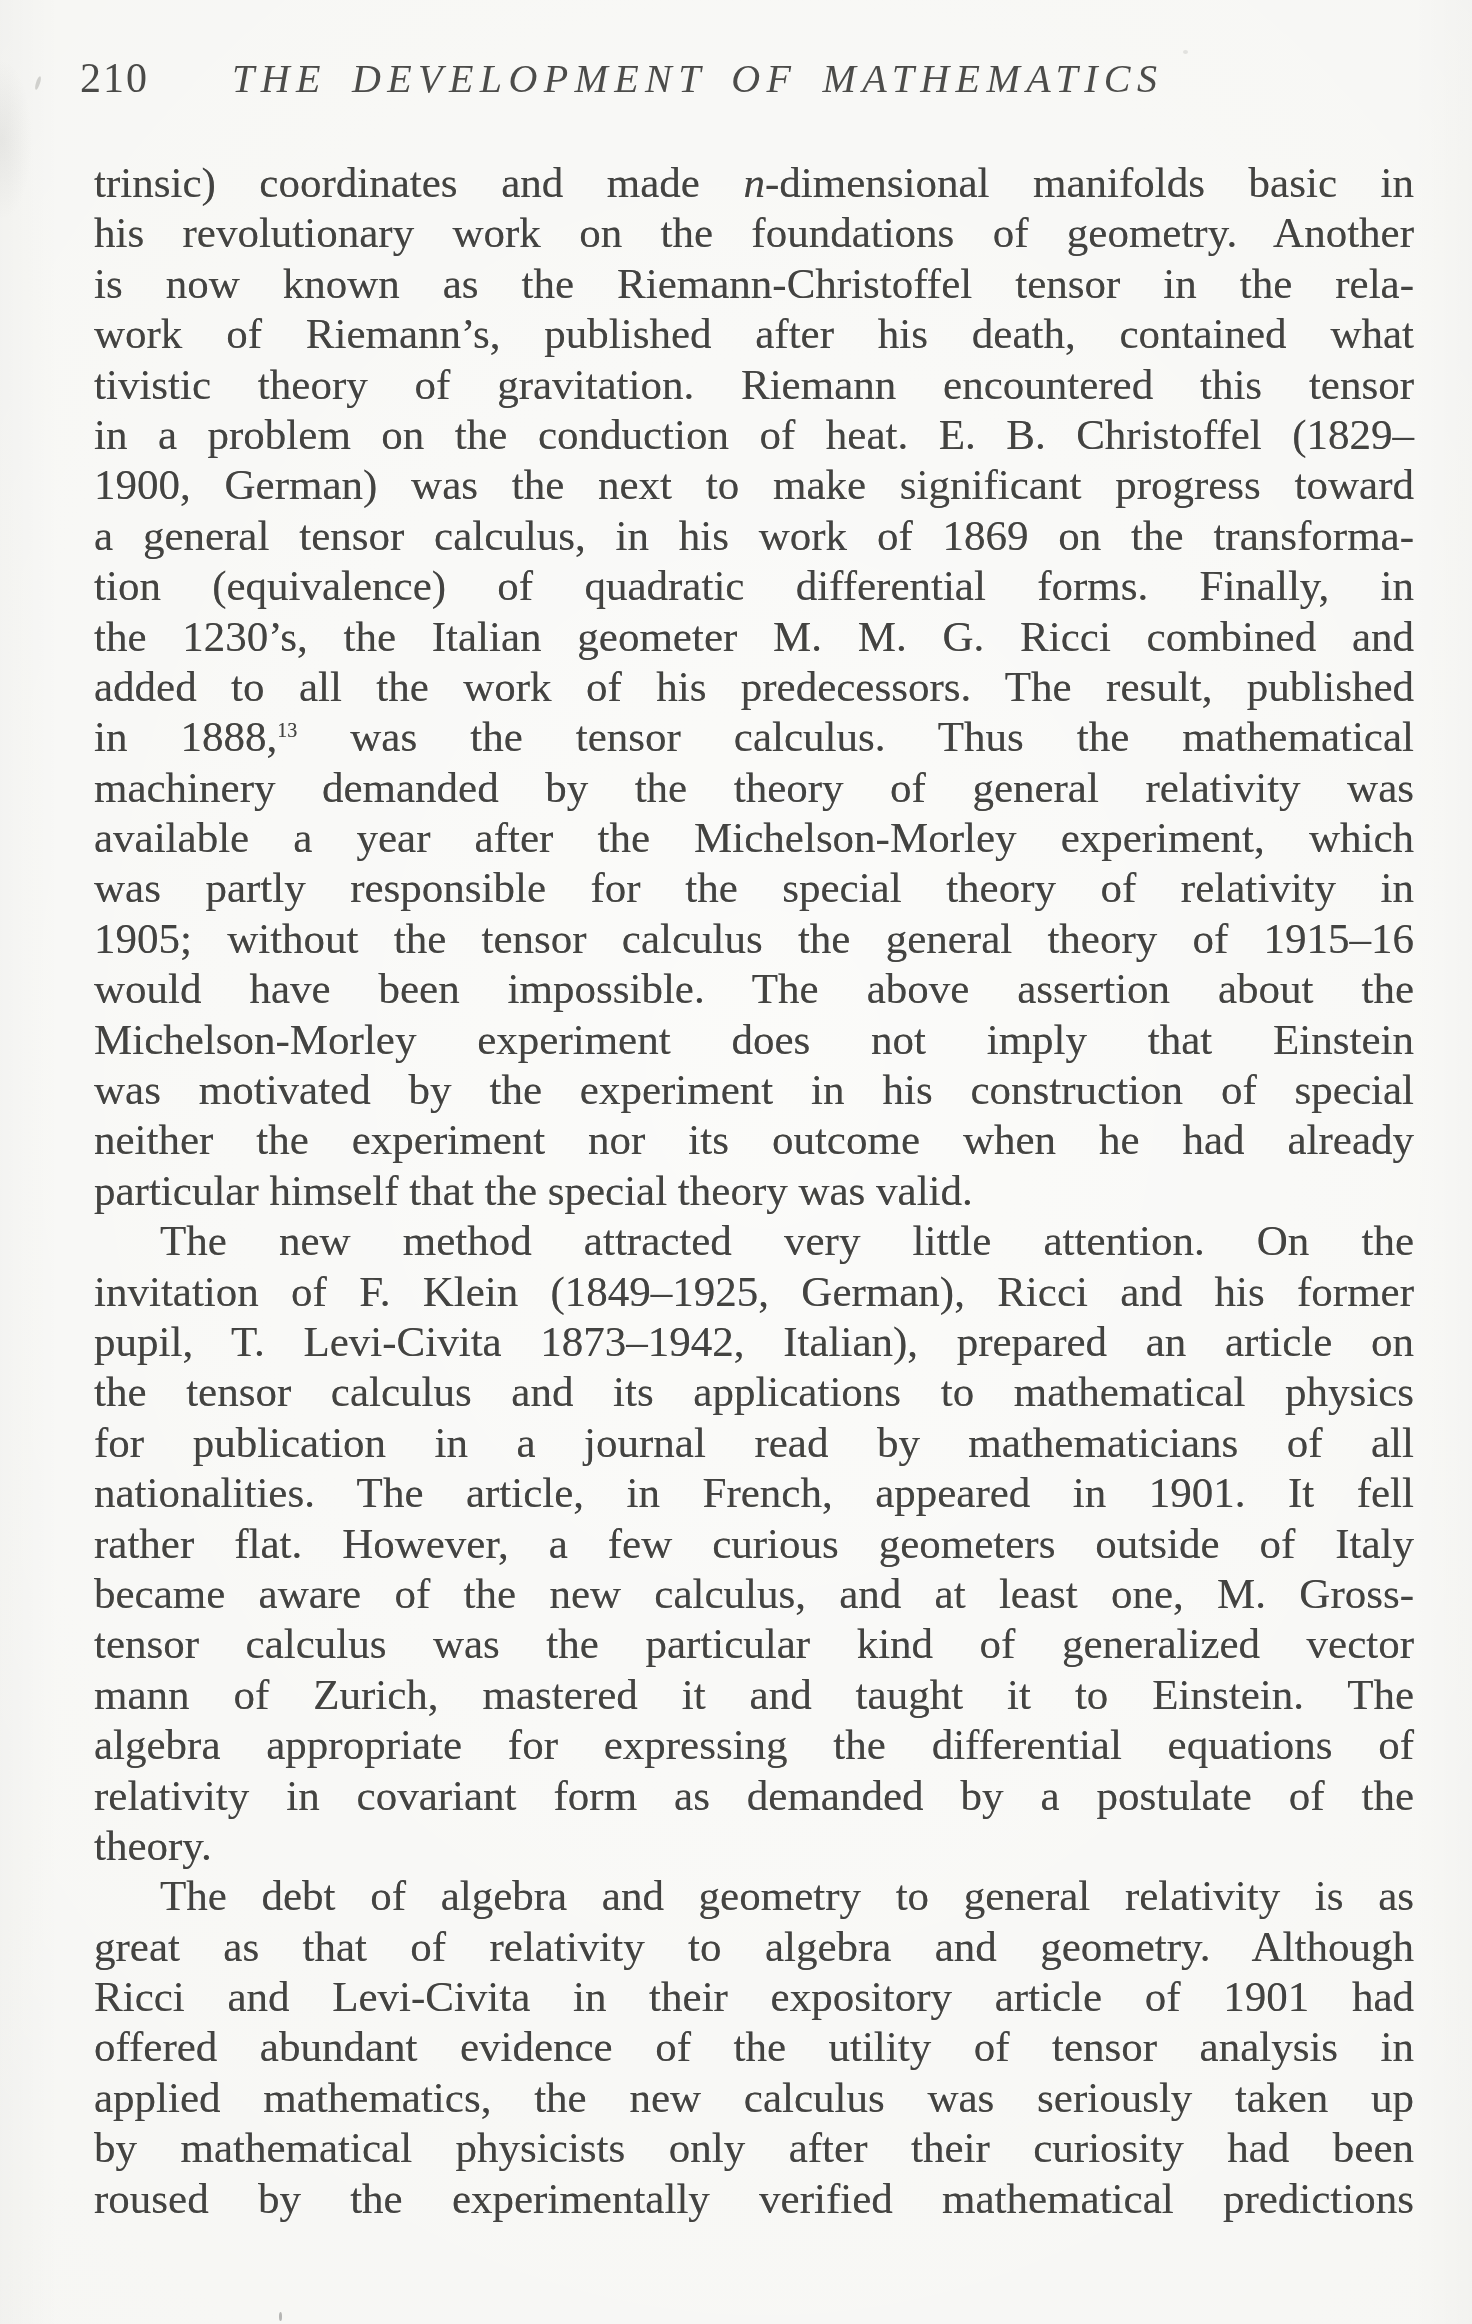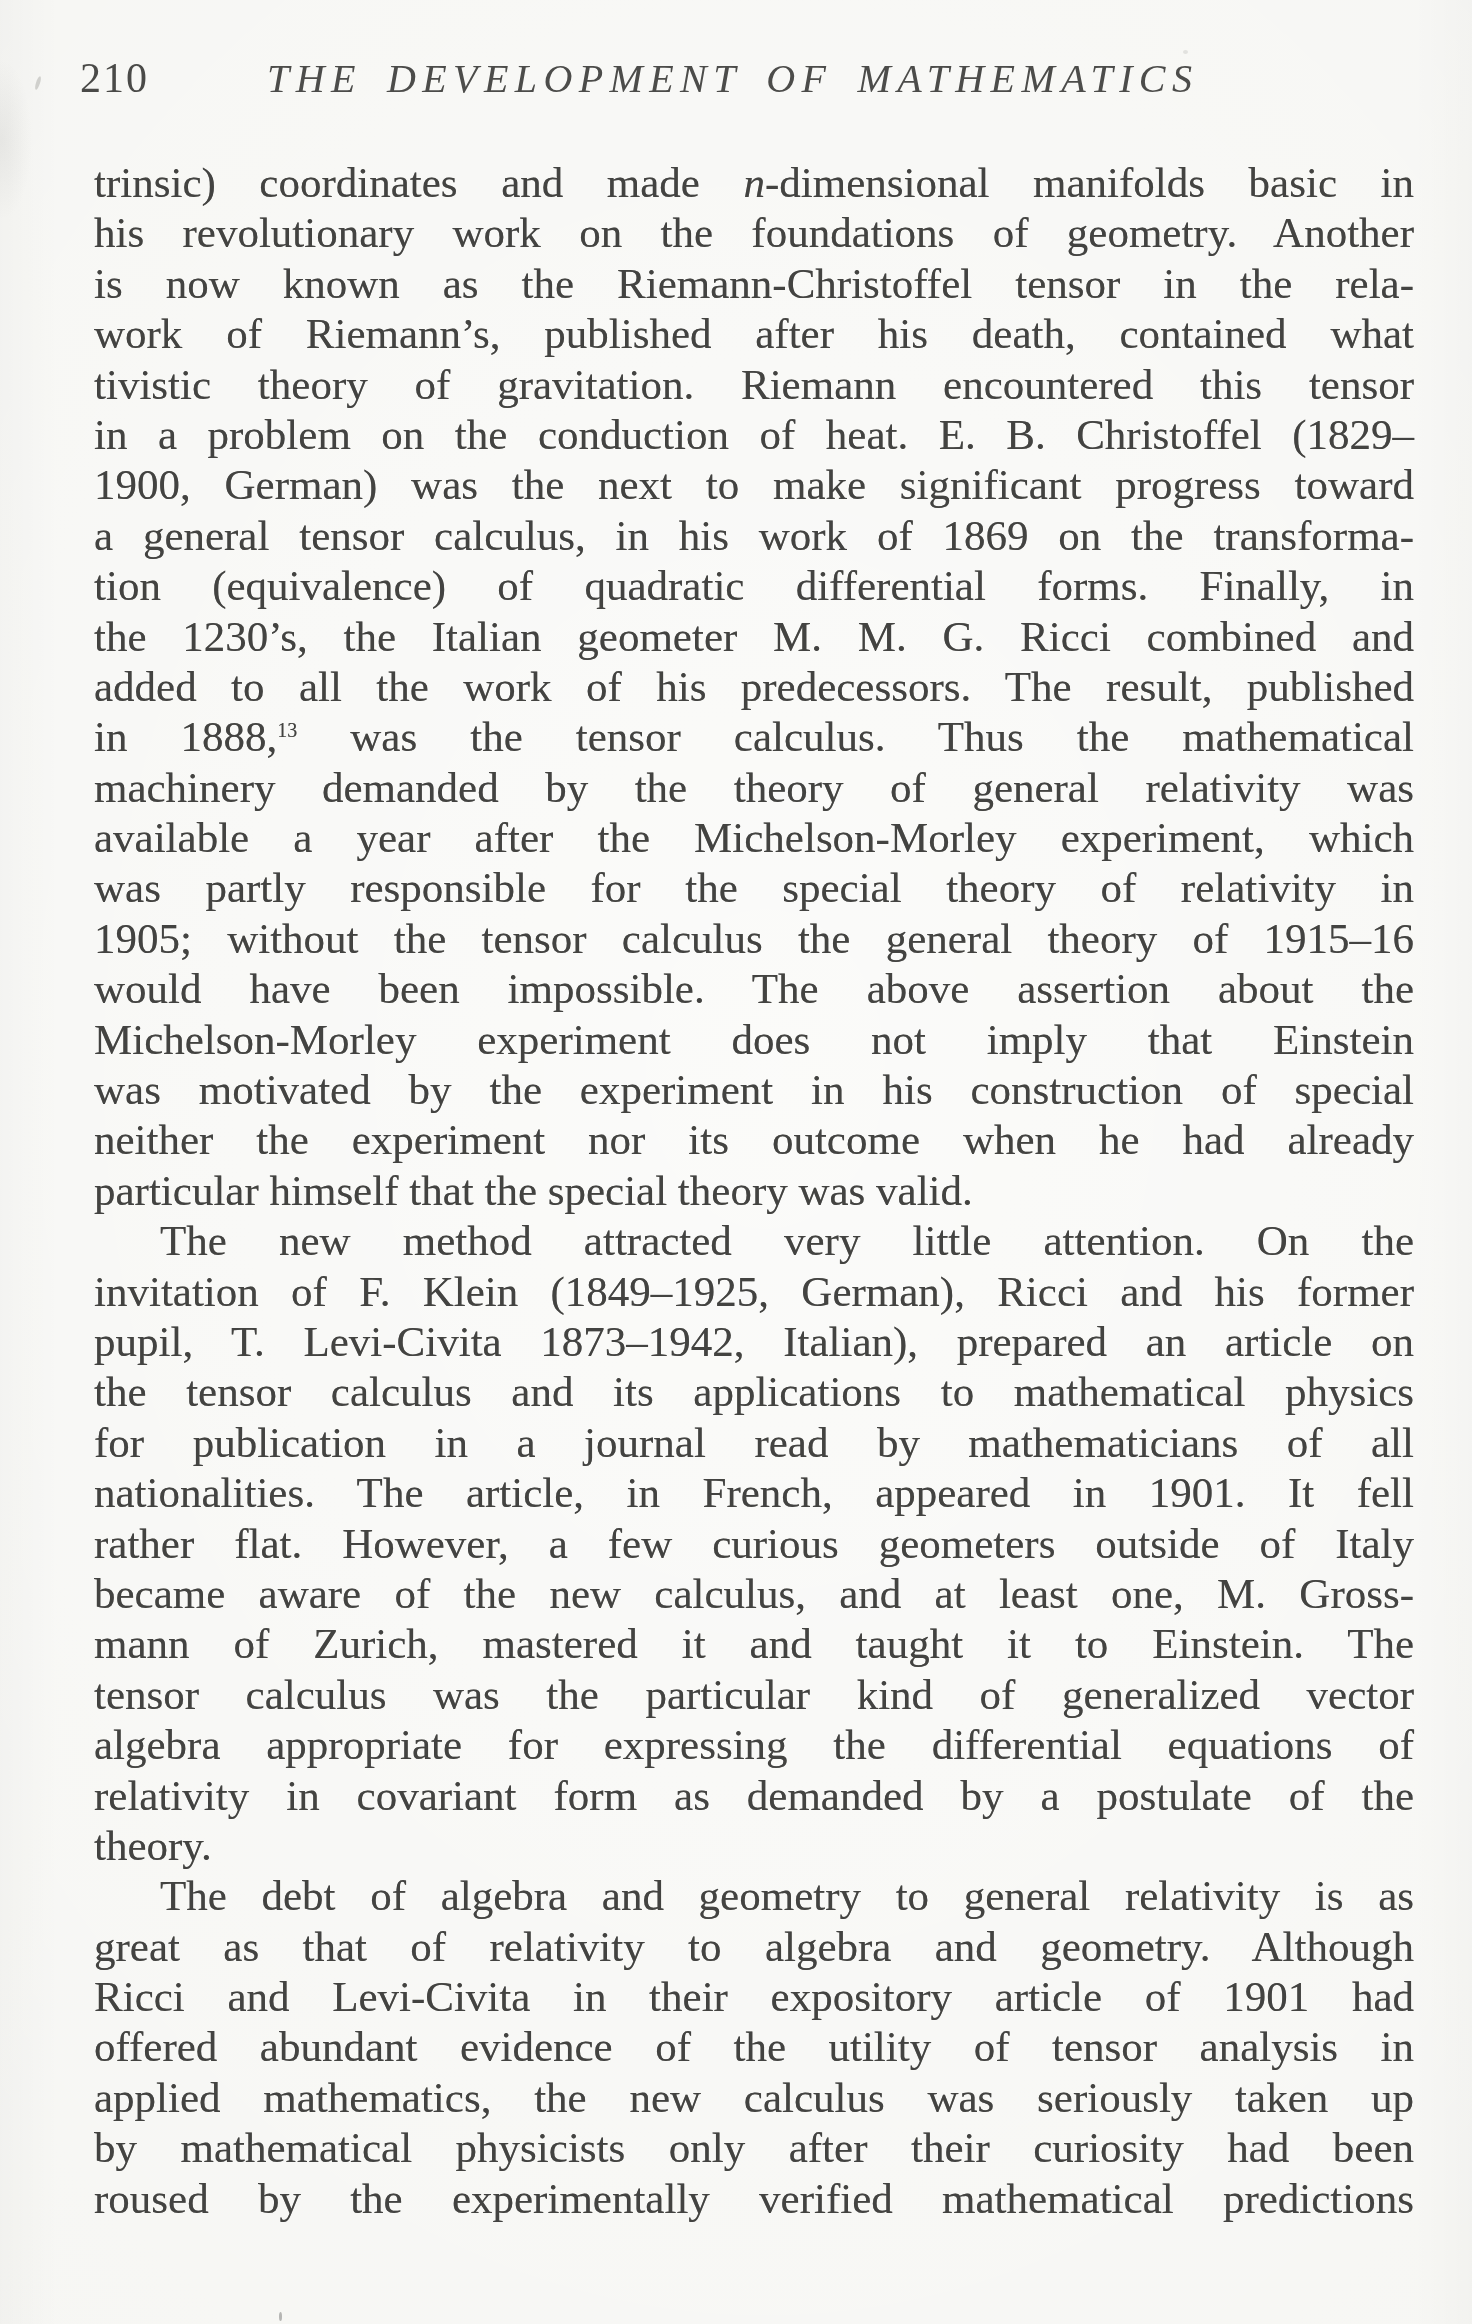--- a/index.html
+++ b/index.html
@@ -33,21 +33,21 @@
   }
   .pagenum {
     display: inline-block;
     font-size: 42px;
     letter-spacing: 2px;
     color: #4a4a48;
     vertical-align: baseline;
   }
   .head-title {
     display: inline-block;
-    margin-left: 118px;
+    margin-left: 83px;
     font-style: italic;
     font-size: 40px;
     letter-spacing: 0.16em;
     word-spacing: 0.22em;
     color: #4c4c4a;
     vertical-align: baseline;
   }
   
   .textblock {
     position: absolute;
@@ -126,22 +126,22 @@
       <div class="line">neither the experiment nor its outcome when he had already</div>
       <div class="line endline">particular himself that the special theory was valid.</div>
       <div class="line indent">The new method attracted very little attention. On the</div>
       <div class="line">invitation of F. Klein (1849–1925, German), Ricci and his former</div>
       <div class="line">pupil, T. Levi-Civita 1873–1942, Italian), prepared an article on</div>
       <div class="line">the tensor calculus and its applications to mathematical physics</div>
       <div class="line">for publication in a journal read by mathematicians of all</div>
       <div class="line">nationalities. The article, in French, appeared in 1901. It fell</div>
       <div class="line">rather flat. However, a few curious geometers outside of Italy</div>
       <div class="line">became aware of the new calculus, and at least one, M. Gross-</div>
+      <div class="line">tensor calculus was the particular kind of generalized vector</div>
       <div class="line">mann of Zurich, mastered it and taught it to Einstein. The</div>
-      <div class="line">tensor calculus was the particular kind of generalized vector</div>
       <div class="line">algebra appropriate for expressing the differential equations of</div>
       <div class="line">relativity in covariant form as demanded by a postulate of the</div>
       <div class="line endline">theory.</div>
       <div class="line indent">The debt of algebra and geometry to general relativity is as</div>
       <div class="line">great as that of relativity to algebra and geometry. Although</div>
       <div class="line">Ricci and Levi-Civita in their expository article of 1901 had</div>
       <div class="line">offered abundant evidence of the utility of tensor analysis in</div>
       <div class="line">applied mathematics, the new calculus was seriously taken up</div>
       <div class="line">by mathematical physicists only after their curiosity had been</div>
       <div class="line">roused by the experimentally verified mathematical predictions</div>

